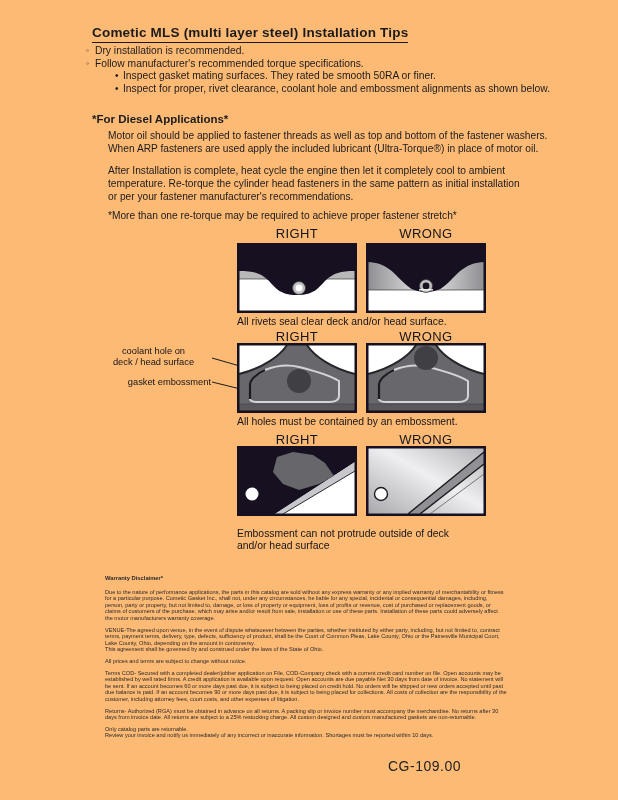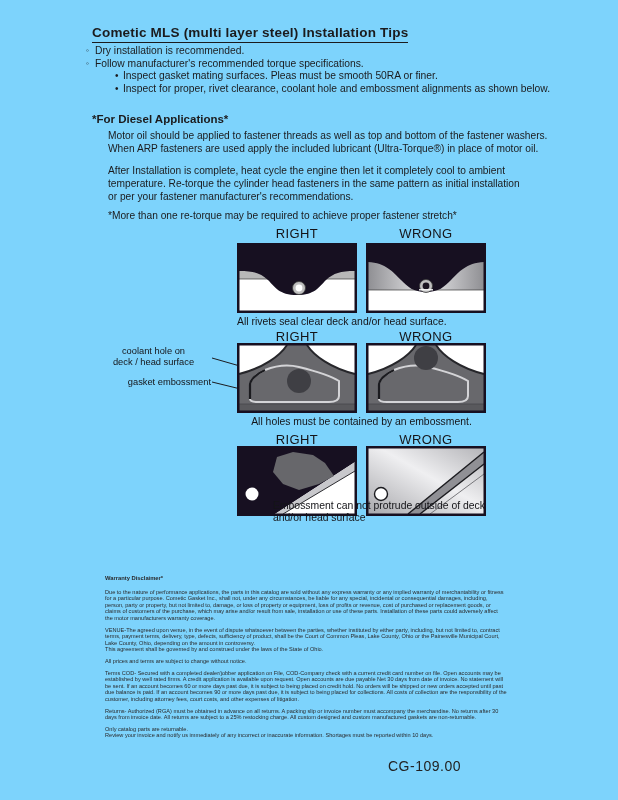--- a/index.html
+++ b/index.html
@@ -1,19 +1,19 @@
 <!DOCTYPE html>
 <html><head>
 <meta charset="utf-8">
 <style>
   * { margin:0; padding:0; box-sizing:border-box; }
   html,body { background:#888; }
   .page {
     position:relative; width:618px; height:800px; margin:0 auto;
-    background:#7dd3fc; overflow:hidden;
+    background:#fdba74; overflow:hidden;
     font-family:"Liberation Sans", sans-serif; color:#1b1b1d;
   }
   
   .title { position:absolute; left:92px; top:23px; }
   .title span {
     font-size:13.5px; font-weight:bold; letter-spacing:0.2px;
     border-bottom:1.6px solid #1b1b1d; padding-bottom:2px;
   }
   
   .bullets { position:absolute; left:86px; top:45px; font-size:10.3px; }
@@ -23,21 +23,21 @@
   .b-sub .b-dot { width:8px; font-size:10px; vertical-align:0; }
   
   .diesel { position:absolute; left:92px; top:113px; width:450px; }
   .diesel h2 { font-size:11.5px; font-weight:bold; margin-bottom:4px; }
   .diesel p  { font-size:10.2px; line-height:13px; white-space:pre; margin-bottom:9px;margin-left:16px; }
   .diesel p.p2 { margin-bottom:6px; }
   
   .abs { position:absolute; }
   .rw-label { width:120px; text-align:center; font-size:13px; letter-spacing:0.4px; color:#141418; }
   .caption { font-size:10.4px; line-height:12px; color:#141418; }
-  .cap-center { width:249px; text-align:center; }
+  .cap-center { width:249px; }
   .panel { display:block; }
   .side-label { width:115px; text-align:right; font-size:9.3px; line-height:10.5px; color:#141418; }
   
   .disclaimer { position:absolute; left:105px; top:575px; width:402px;
                 font-size:5.6px; line-height:6.6px; color:#2a2a2c; }
   .disclaimer h3 { font-size:5.8px; font-weight:bold; margin-bottom:7px; }
   .disclaimer p  { margin-bottom:5px; }
   .disclaimer p.tight { margin-bottom:0; }
   
   .doc-code { position:absolute; left:388px; top:758px; font-size:14px; letter-spacing:0.5px; color:#222; }
@@ -47,21 +47,21 @@
 
 <div class="page">
 
   <div class="title">
     <span>Cometic MLS (multi layer steel) Installation Tips</span>
   </div>
 
   <div class="bullets">
     <div class="b-line"><span class="b-dot">◦</span><span>Dry installation is recommended.</span></div>
     <div class="b-line"><span class="b-dot">◦</span><span>Follow manufacturer's recommended torque specifications.</span></div>
-    <div class="b-line b-sub"><span class="b-dot">•</span><span>Inspect gasket mating surfaces.  Pleas must be smooth 50RA or finer.</span></div>
+    <div class="b-line b-sub"><span class="b-dot">•</span><span>Inspect gasket mating surfaces.  They rated be smooth 50RA or finer.</span></div>
     <div class="b-line b-sub"><span class="b-dot">•</span><span>Inspect for proper, rivet clearance, coolant hole and embossment alignments as shown below.</span></div>
   </div>
 
   <div class="diesel">
     <h2>*For Diesel Applications*</h2>
     <p>Motor oil should be applied to fastener threads as well as top and bottom of the fastener washers.
 When ARP fasteners are used apply the included lubricant (Ultra-Torque®) in place of motor oil.</p>
     <p class="p2">After Installation is complete, heat cycle the engine then let it completely cool to ambient
 temperature. Re-torque the cylinder head fasteners in the same pattern as initial installation
 or per your fastener manufacturer's recommendations.</p>
@@ -168,21 +168,21 @@
     </defs>
     <rect x="2" y="2" width="116" height="66" fill="url(#gw3)"></rect>
     <polygon points="118,6 118,18 54,68 42,68" fill="#909095"></polygon>
     <line x1="118" y1="6" x2="42" y2="68" stroke="#1b1b1f" stroke-width="1.4"></line>
     <line x1="118" y1="18" x2="54" y2="68" stroke="#1b1b1f" stroke-width="1.4"></line>
     <line x1="118" y1="28" x2="64" y2="68" stroke="#77777b" stroke-width="1"></line>
     <circle cx="15" cy="48" r="6.5" fill="#ffffff" stroke="#1b1b1f" stroke-width="1.4"></circle>
     <rect x="1.25" y="1.25" width="117.5" height="67.5" fill="none" stroke="#171021" stroke-width="2.5"></rect>
   </svg>
 
-  <div class="abs caption" style="left:237px; top:500px;margin-left:36px;">
+  <div class="abs caption" style="left:237px; top:528px;">
     <div>Embossment can not protrude outside of deck</div>
     <div>and/or head surface</div>
   </div>
 
   <div class="disclaimer">
     <h3>Warranty Disclaimer*</h3>
     <p>Due to the nature of performance applications, the parts in this catalog are sold without any express warranty or any implied warranty of merchantability or fitness for a particular purpose.  Cometic Gasket Inc., shall not, under any circumstances, be liable for any special, incidental or consequential damages, including, person, party or property, but not limited to, damage, or loss of property or equipment, loss of profits or revenue, cost of purchased or replacement goods, or claims of customers of the purchase, which may arise and/or result from sale, installation or use of these parts.  Installation of these parts could adversely affect the motor manufacturers warranty coverage.</p>
     <p class="tight">VENUE-The agreed upon venue, in the event of dispute whatsoever between the parties, whether instituted by either party, including, but not limited to, contract terms, payment terms, delivery, type, defects, sufficiency of product, shall be the Court of Common Pleas, Lake County, Ohio or the Painesville Municipal Court, Lake County, Ohio, depending on the amount in controversy.</p>
     <p>This agreement shall be governed by and construed under the laws of the State of Ohio.</p>
     <p>All prices and terms are subject to change without notice.</p>

